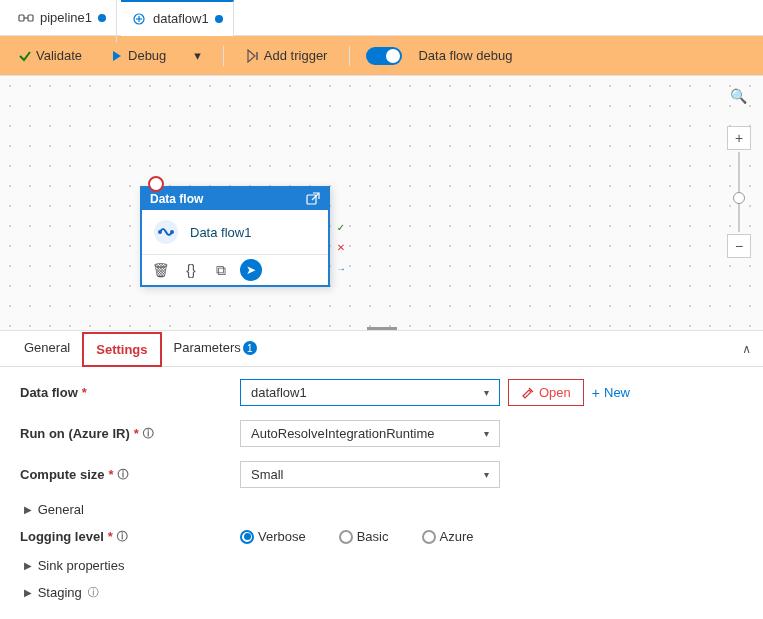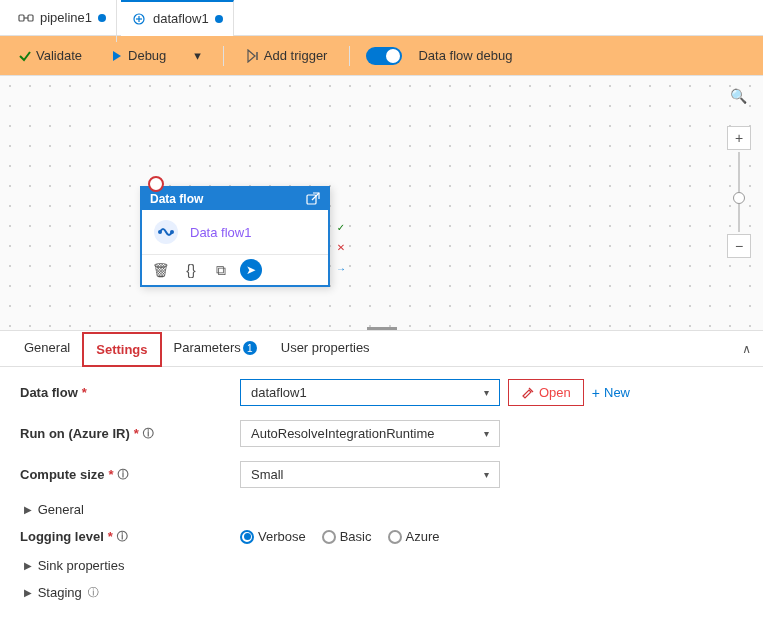--- a/index.html
+++ b/index.html
@@ -70,21 +70,21 @@
     .dropdown { display: flex; align-items: center; justify-content: space-between; border: 1px solid #0078d4; padding: 5px 10px; min-width: 260px; background: #fff; cursor: pointer; font-size: 13px; }
     .dropdown.narrow { min-width: 260px; border-color: #ccc; }
     .dropdown-arrow { font-size: 10px; color: #555; }
 
     
     .open-btn { display: flex; align-items: center; gap: 4px; border: 1px solid #d13438; padding: 5px 12px; color: #ef4444; cursor: pointer; font-size: 13px; background: #fff; }
     .new-btn { display: flex; align-items: center; gap: 4px; border: none; background: none; cursor: pointer; font-size: 13px; color: #0078d4; }
     .plus-icon { font-size: 14px; }
 
     
-    .radio-group { display: flex; align-items: flex-end; gap: 16px; }
+    .radio-group { display: flex; align-items: flex-end; gap: 33px; }
     .radio-item { display: flex; align-items: center; gap: 4px; cursor: pointer; }
     .radio-circle { width: 14px; height: 14px; border: 2px solid #0078d4; border-radius: 50%; display: inline-flex; align-items: center; justify-content: center; }
     .radio-circle.filled::after { content: ''; width: 7px; height: 7px; background: #0078d4; border-radius: 50%; }
     .radio-circle.empty { border-color: #999; }
 
     
     .collapsible-row { display: flex; align-items: center; gap: 6px; font-size: 13px; color: #333; cursor: pointer; margin-bottom: 12px; margin-left: 4px; }
     .chevron { font-size: 10px; color: #555; }
 
     
@@ -164,21 +164,21 @@
     </div>
     <div class="card-body">
       <div class="card-icon">
         <svg width="28" height="28" viewBox="0 0 28 28">
           <circle cx="14" cy="14" r="12" fill="#e8f0fe"></circle>
           <path d="M8 14 Q11 8 14 14 Q17 20 20 14" fill="none" stroke="#1565c0" stroke-width="2"></path>
           <circle cx="8" cy="14" r="2" fill="#1565c0"></circle>
           <circle cx="20" cy="14" r="2" fill="#1565c0"></circle>
         </svg>
       </div>
-      <span style="font-size:13px; color:#8b5cf6;">Data flow1</span>
+      <span style="font-size:13px; color:#0c4a6e;">Data flow1</span>
     </div>
     <div class="card-actions">
       <div class="card-action-btn" title="Delete">🗑</div>
       <div class="card-action-btn" title="Code">{}</div>
       <div class="card-action-btn" title="Copy">⧉</div>
       <div class="card-action-btn go-btn">➤</div>
     </div>
 
     <div class="card-side-actions">
       <div class="side-action check">✓</div>
@@ -204,23 +204,20 @@
 
   <div class="tabs-row">
     <div class="panel-tab">
       <span>General</span>
     </div>
     <div class="panel-tab active">
       <span>Settings</span>
     </div>
     <div class="panel-tab">
       <span>Parameters</span><span class="badge">1</span>
-    </div>
-    <div class="panel-tab">
-      <span>User properties</span>
     </div>
     <div class="collapse-btn">
       <span>∧</span>
     </div>
   </div>
 
   <div class="settings-content">
 
     <div class="form-row">
       <div class="form-label">

